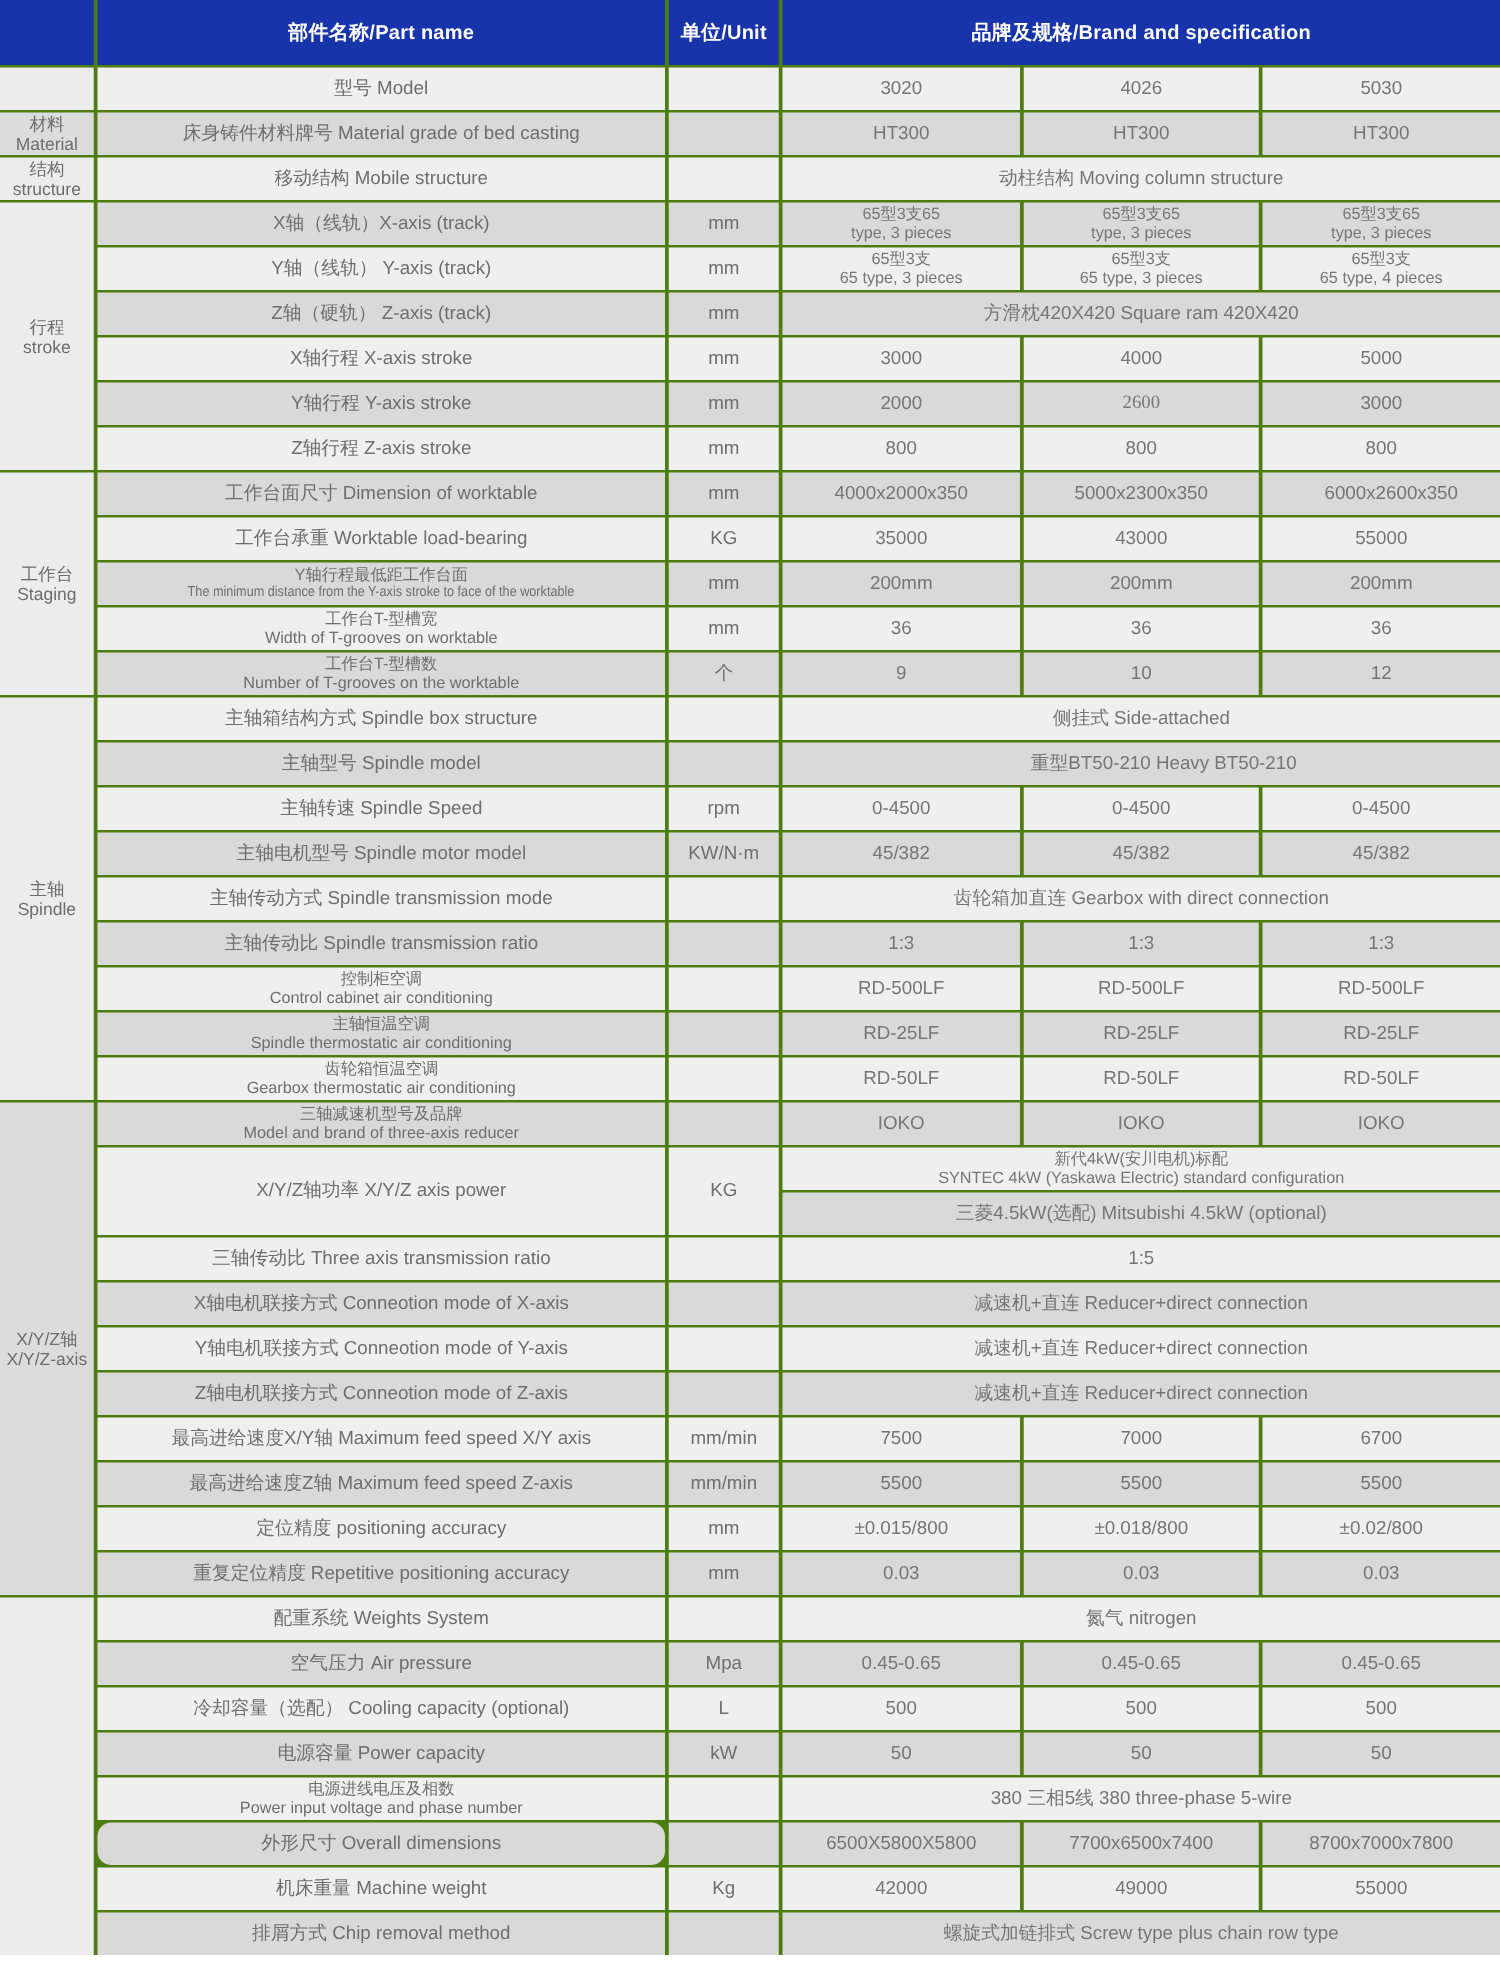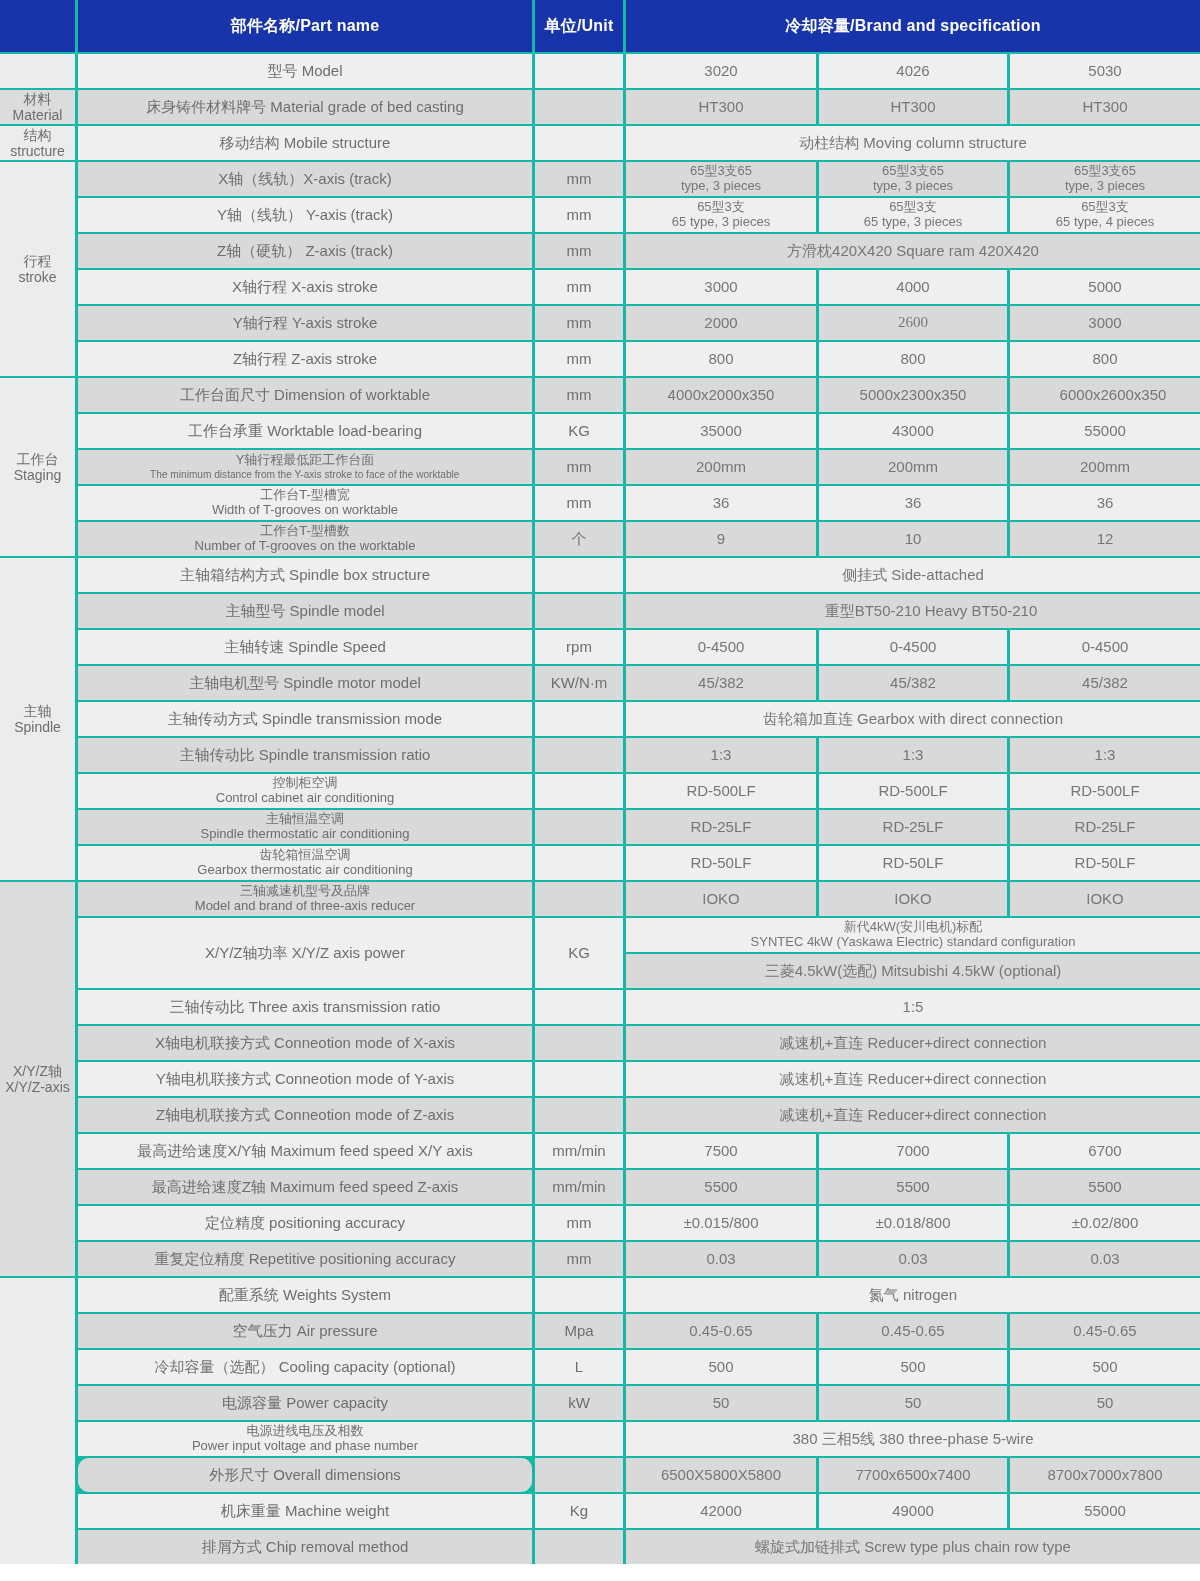--- a/index.html
+++ b/index.html
@@ -5,21 +5,21 @@
   html,body{margin:0;padding:0;background:#ffffff;}
   body{width:1200px;font-family:"Liberation Sans","DejaVu Sans",sans-serif;}
   .table{
     display:grid;
     grid-template-columns:75px 454px 88px 190px 188px 190px;
     grid-template-rows:52px;
     grid-auto-rows:34px;
     row-gap:2px;
     column-gap:3px;
     width:1200px;
-    background:#14b8a6;
+    background:#4d7c0f;
   }
   .hdr{
     background:var(--blue,#1834ab);
     color:#fff;
     display:flex;align-items:center;justify-content:center;
     font-size:16px;font-weight:600;letter-spacing:.2px;
   }
   .cell{
     display:flex;flex-direction:column;align-items:center;justify-content:center;
     text-align:center;color:#6e6e6e;overflow:hidden;line-height:1.15;
@@ -45,21 +45,21 @@
 
 <div class="table" id="grid">
   <div class="hdr" style="grid-column:1;grid-row:1;"></div>
   <div class="hdr" style="grid-column:2;grid-row:1;">
     <span>部件名称/Part name</span>
   </div>
   <div class="hdr" style="grid-column:3;grid-row:1;">
     <span>单位/Unit</span>
   </div>
   <div class="hdr" style="grid-column:4 / 7;grid-row:1;">
-    <span>冷却容量/Brand and specification</span>
+    <span>品牌及规格/Brand and specification</span>
   </div>
 <div class="cell sb sb-light" style="grid-area: 2 / 1;"></div>
     <div class="cell sb sb-dark" style="grid-area: 3 / 1;">
       <div class="ln small">材料</div>
       <div class="ln small">Material</div>
     </div>
     <div class="cell sb sb-light" style="grid-area: 4 / 1;">
       <div class="ln small">结构</div>
       <div class="ln small">structure</div>
     </div>

